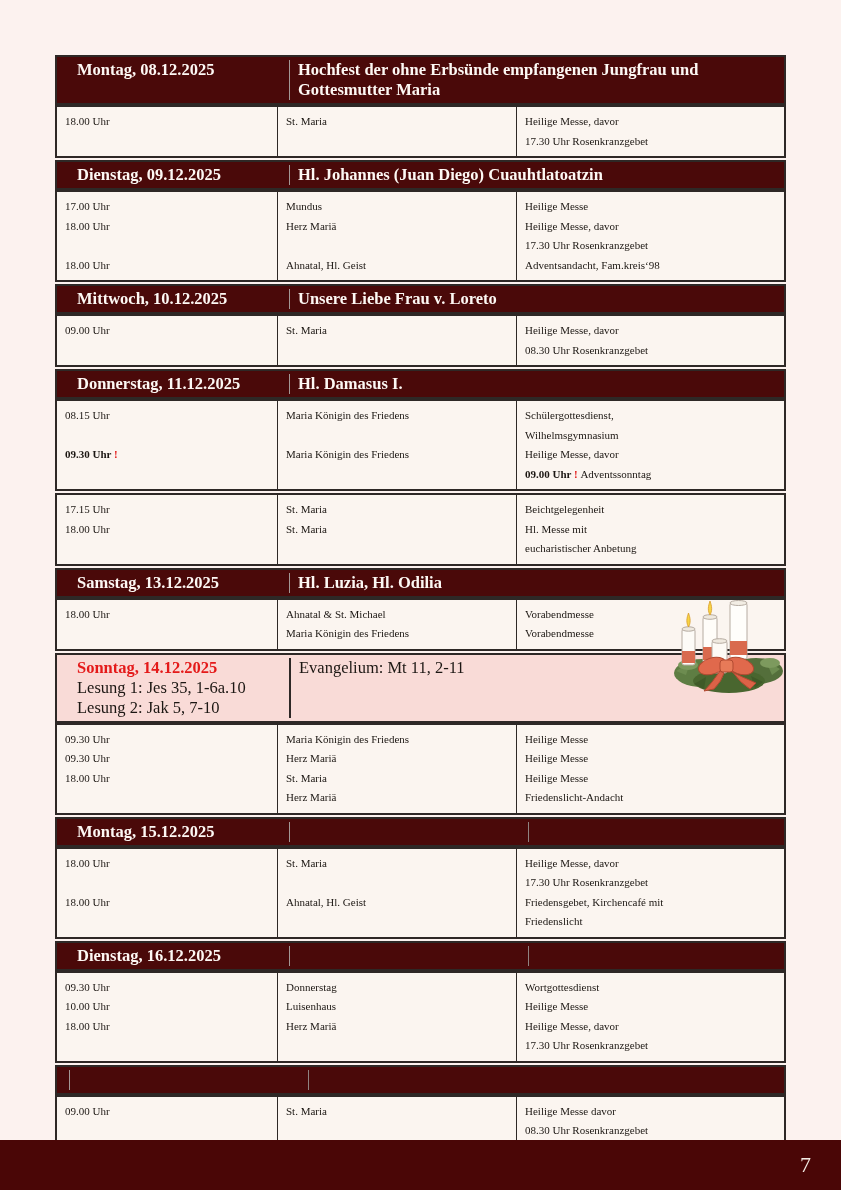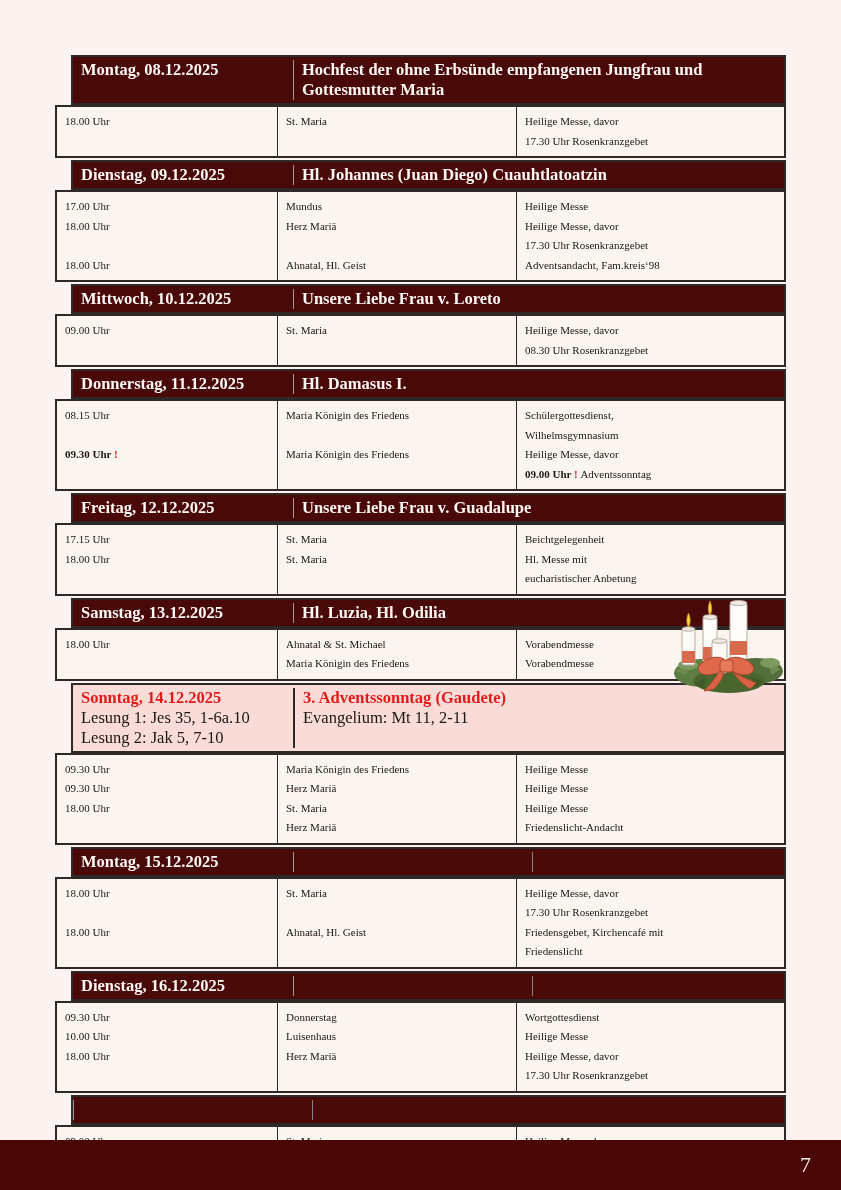--- a/index.html
+++ b/index.html
@@ -15,21 +15,21 @@
   html,body{margin:0;padding:0;}
   body{font-family:"Liberation Serif","DejaVu Serif",serif;}
   #page{
     position:relative;width:841px;height:1190px;
     background:var(--page-bg);overflow:hidden;color:var(--text);
   }
   #schedule{position:absolute;left:55px;top:55px;width:731px;}
   .section{margin-bottom:2px;}
   .hrow{
     display:flex;box-sizing:border-box;border:2px solid var(--border);
-    padding:3px 0;font-size:16.5px;margin-left:16px;
+    padding:3px 12px;font-size:16.5px;
   }
   .hrow.dark{background:var(--header-bg);color:#fdf8f4;font-weight:bold;}
   .hrow.pink{background:var(--sunday-bg);color:var(--text);font-weight:normal;}
   .hdate{width:220px;box-sizing:border-box;padding:0 6px 0 8px;flex-shrink:0;}
   .hfeast{flex:1;box-sizing:border-box;padding:0 8px;}
   .dark .hfeast{border-left:1px solid #a39896;}
   .pink .hfeast{border-left:2px solid var(--border);}
   .hfeast.fixed{flex:0 0 239px;width:239px;}
   .hrest{flex:1;border-left:1px solid #8f8381;}
   .brow{
@@ -159,28 +159,20 @@
           </div>
           <div class="c s">
             <div class="line">Schülergottesdienst,</div>
             <div class="line">Wilhelmsgymnasium</div>
             <div class="line">Heilige Messe, davor</div>
             <div class="line"><span class="b">09.00 Uhr </span><span class="b r">! </span><span>Adventssonntag</span></div>
           </div>
         </div>
       </div>
       <div class="section">
-        <div class="hrow dark">
-          <div class="hdate">
-            <div class="line">Freitag, 12.12.2025</div>
-          </div>
-          <div class="hfeast">
-            <div class="line">Unsere Liebe Frau v. Guadalupe</div>
-          </div>
-        </div>
         <div class="brow">
           <div class="c t">
             <div class="line">17.15 Uhr</div>
             <div class="line">18.00 Uhr</div>
           </div>
           <div class="c p">
             <div class="line">St. Maria</div>
             <div class="line">St. Maria</div>
           </div>
           <div class="c s">
@@ -214,21 +206,20 @@
         </div>
       </div>
       <div class="section">
         <div class="hrow pink">
           <div class="hdate">
             <div class="line"><span class="b r">Sonntag, 14.12.2025</span></div>
             <div class="line">Lesung 1: Jes 35, 1-6a.10</div>
             <div class="line">Lesung 2: Jak 5, 7-10</div>
           </div>
           <div class="hfeast">
-            <div class="line"><span class="b r">3. Adventssonntag (Gaudete)</span></div>
             <div class="line">Evangelium: Mt 11, 2-11</div>
           </div>
         </div>
         <div class="brow">
           <div class="c t">
             <div class="line">09.30 Uhr</div>
             <div class="line">09.30 Uhr</div>
             <div class="line">18.00 Uhr</div>
           </div>
           <div class="c p">

